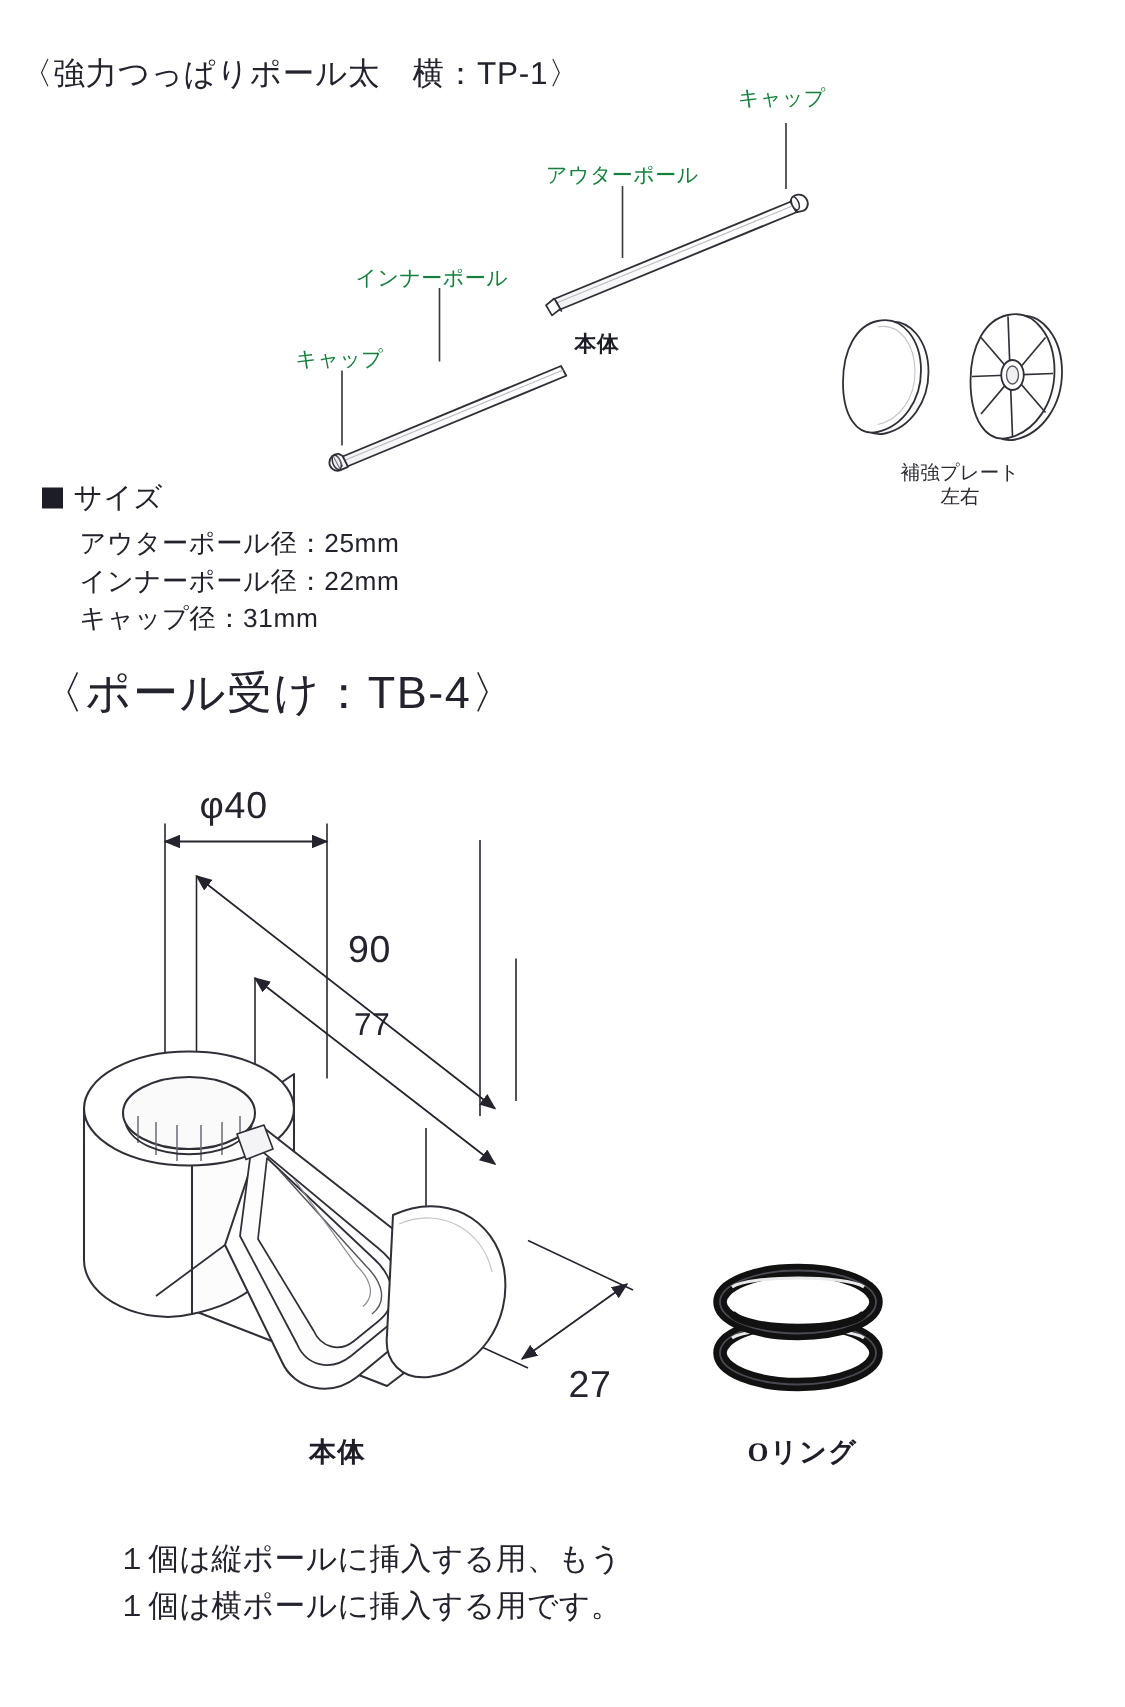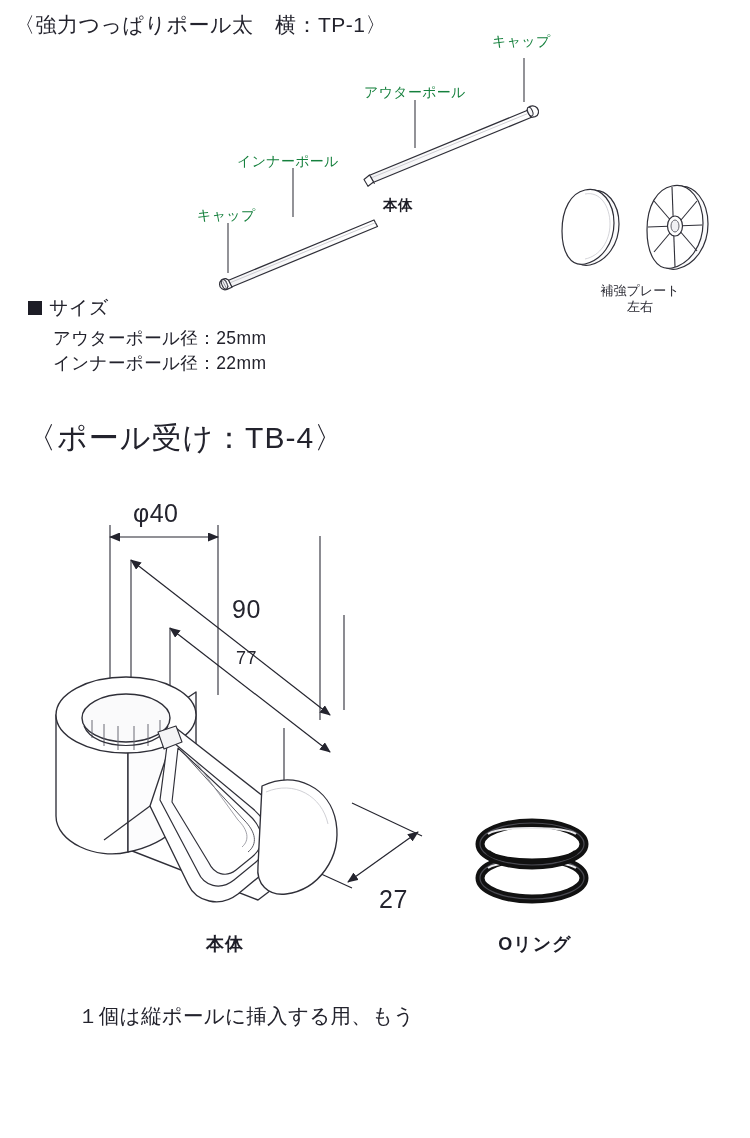--- a/index.html
+++ b/index.html
@@ -6,21 +6,21 @@
   html,body{margin:0;padding:0;}
   body{
     width:750px;height:1138px;
     background:#ffffff;
     font-family:"Liberation Sans","DejaVu Sans",sans-serif;
     color:#24242e;
     position:relative;
     overflow:hidden;
     -webkit-font-smoothing:antialiased;
   }
-  .page{position:relative;width:750px;height:936px;}
+  .page{position:relative;width:750px;height:936px;margin-top:24px;}
 
   
   .abs{position:absolute;}
 
   
   .sect-title{
     font-size:21px;
     letter-spacing:0.5px;
     color:#23232d;
     white-space:nowrap;
@@ -82,21 +82,21 @@
     line-height:1.42;
   }
   .dim-text{
     font-size:25px;
     color:#24242e;
     white-space:nowrap;
     letter-spacing:0.5px;
     font-weight:400;
   }
   .dim-text-sm{
-    font-size:18px;
+    font-size:21px;
     color:#24242e;
     white-space:nowrap;
     letter-spacing:0.5px;
   }
   .note{
     font-size:20.5px;
     color:#23232d;
     line-height:1.52;
     letter-spacing:0.3px;
     white-space:nowrap;
@@ -192,20 +192,21 @@
     <span>補強プレート</span><br>
     <span>左右</span>
   </div>
 
   <div class="abs size-head" style="left:28px;top:295px;">
     <span class="sq"></span><span>サイズ</span>
   </div>
   <div class="abs" style="left:53px;top:326px;">
     <div class="size-line">アウターポール径：25mm</div>
     <div class="size-line">インナーポール径：22mm</div>
+    <div class="size-line">キャップ径：31mm</div>
   </div>
 
   <div class="abs sect-title-lg" style="left:26px;top:418px;">〈ポール受け：TB-4〉</div>
 
   <svg class="abs" style="left:0px;top:470px;" width="750" height="470">
     <defs>
       <marker id="ar" markerWidth="11" markerHeight="9" refX="10" refY="4.5" orient="auto" markerUnits="userSpaceOnUse">
         <path d="M0,0 L11,4.5 L0,9 Z" fill="#24242e"></path>
       </marker>
       <marker id="arS" markerWidth="11" markerHeight="9" refX="1" refY="4.5" orient="auto" markerUnits="userSpaceOnUse">
@@ -297,19 +298,20 @@
     <g>
       <ellipse cx="62" cy="32" rx="52" ry="21" fill="#ffffff" stroke="#111111" stroke-width="9"></ellipse>
       <ellipse cx="62" cy="32" rx="52" ry="21" fill="none" stroke="#4a4a52" stroke-width="1.2"></ellipse>
       <path d="M18,22 C30,14 94,14 106,22" fill="none" stroke="#e9e9ec" stroke-width="2.1"></path>
 
       <path d="M18,40 C30,52 94,52 106,40" fill="none" stroke="#111111" stroke-width="5"></path>
     </g>
   </svg>
 
   <div class="abs part-label" style="left:150px;top:932px;width:150px;">本体</div>
-  <div class="abs part-label" style="left:465px;top:932px;width:140px;">Oリング</div>
+  <div class="abs part-label" style="left:465px;top:932px;width:140px;font-family:Liberation Serif, serif;">Oリング</div>
 
   <div class="abs note" style="left:52px;top:1000px;">
     <span class="ind">１個は縦ポールに挿入する用、もう</span>
+    <span class="ind">１個は横ポールに挿入する用です。</span>
   </div>
 
 </div>
 
 </body></html>

